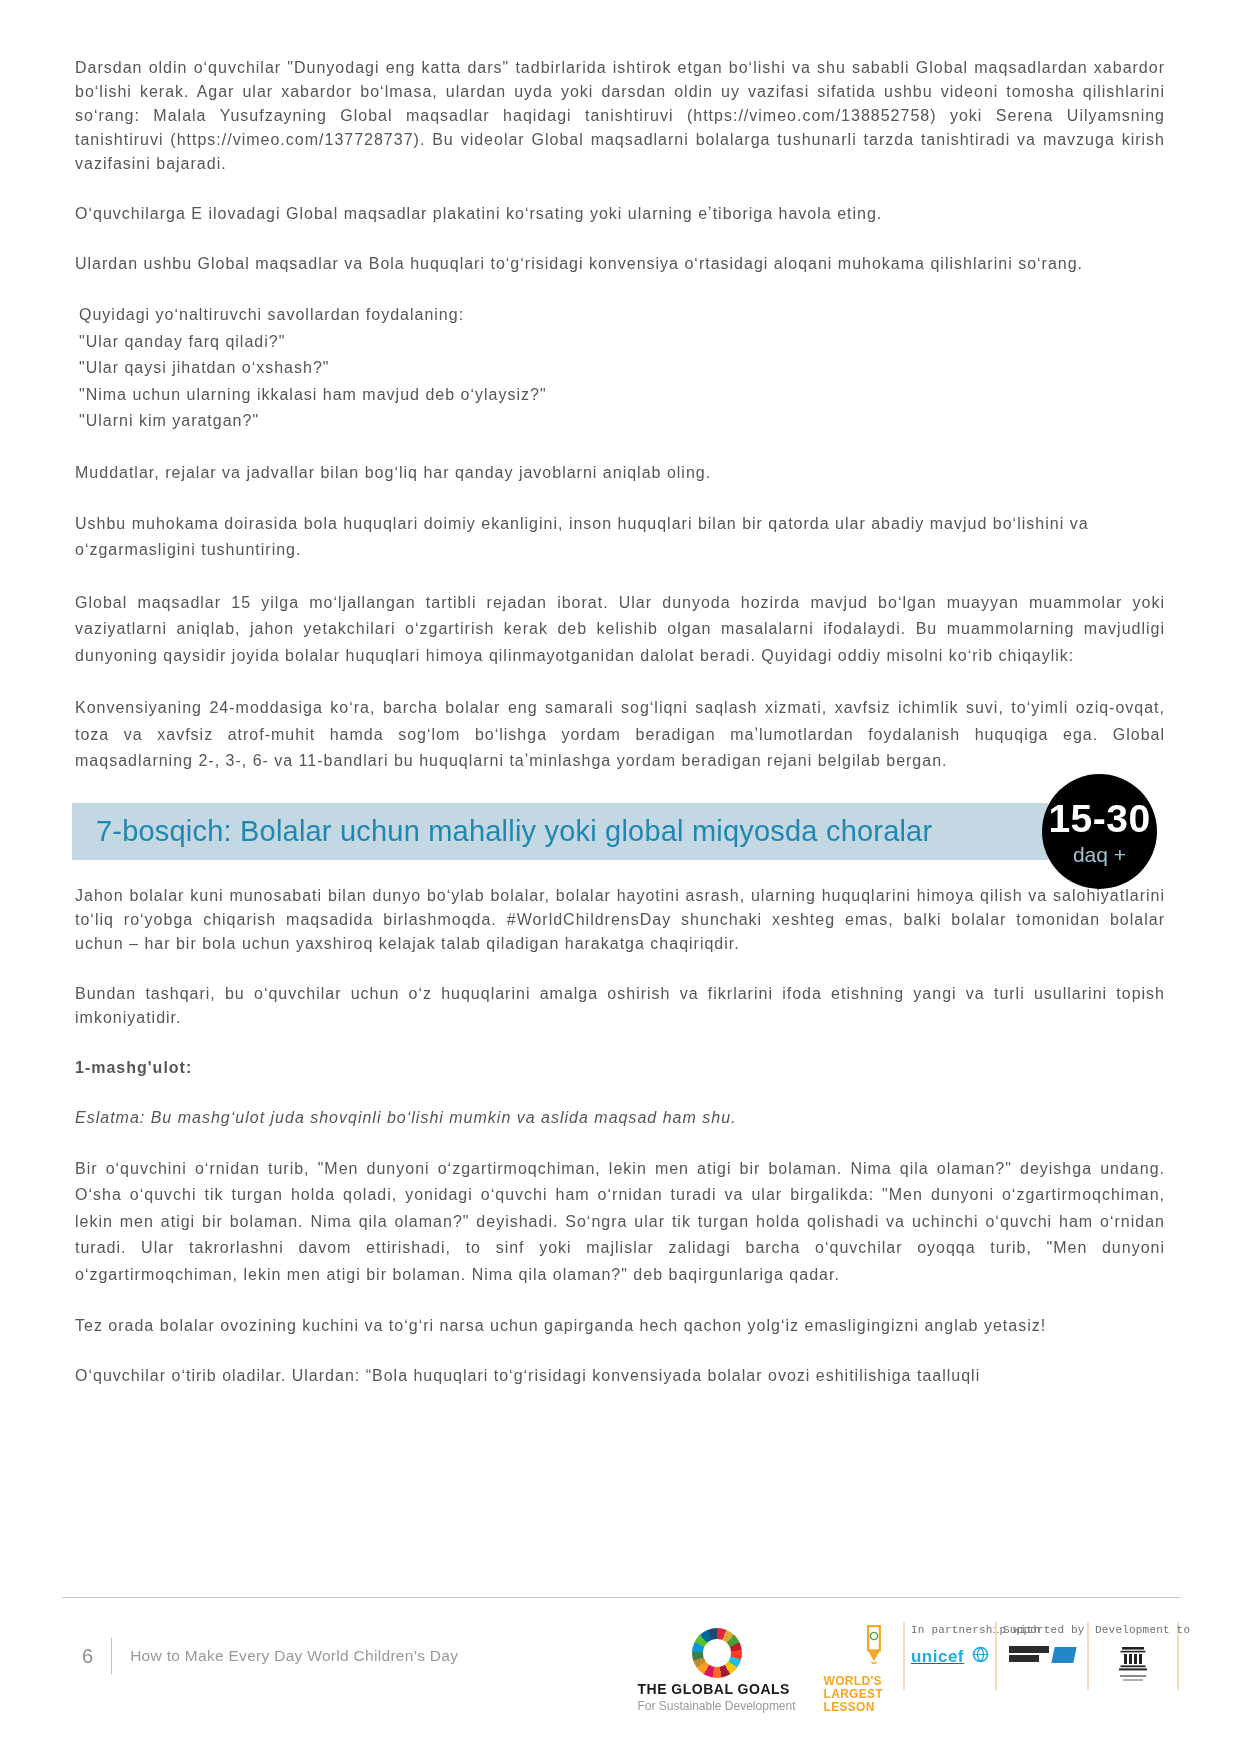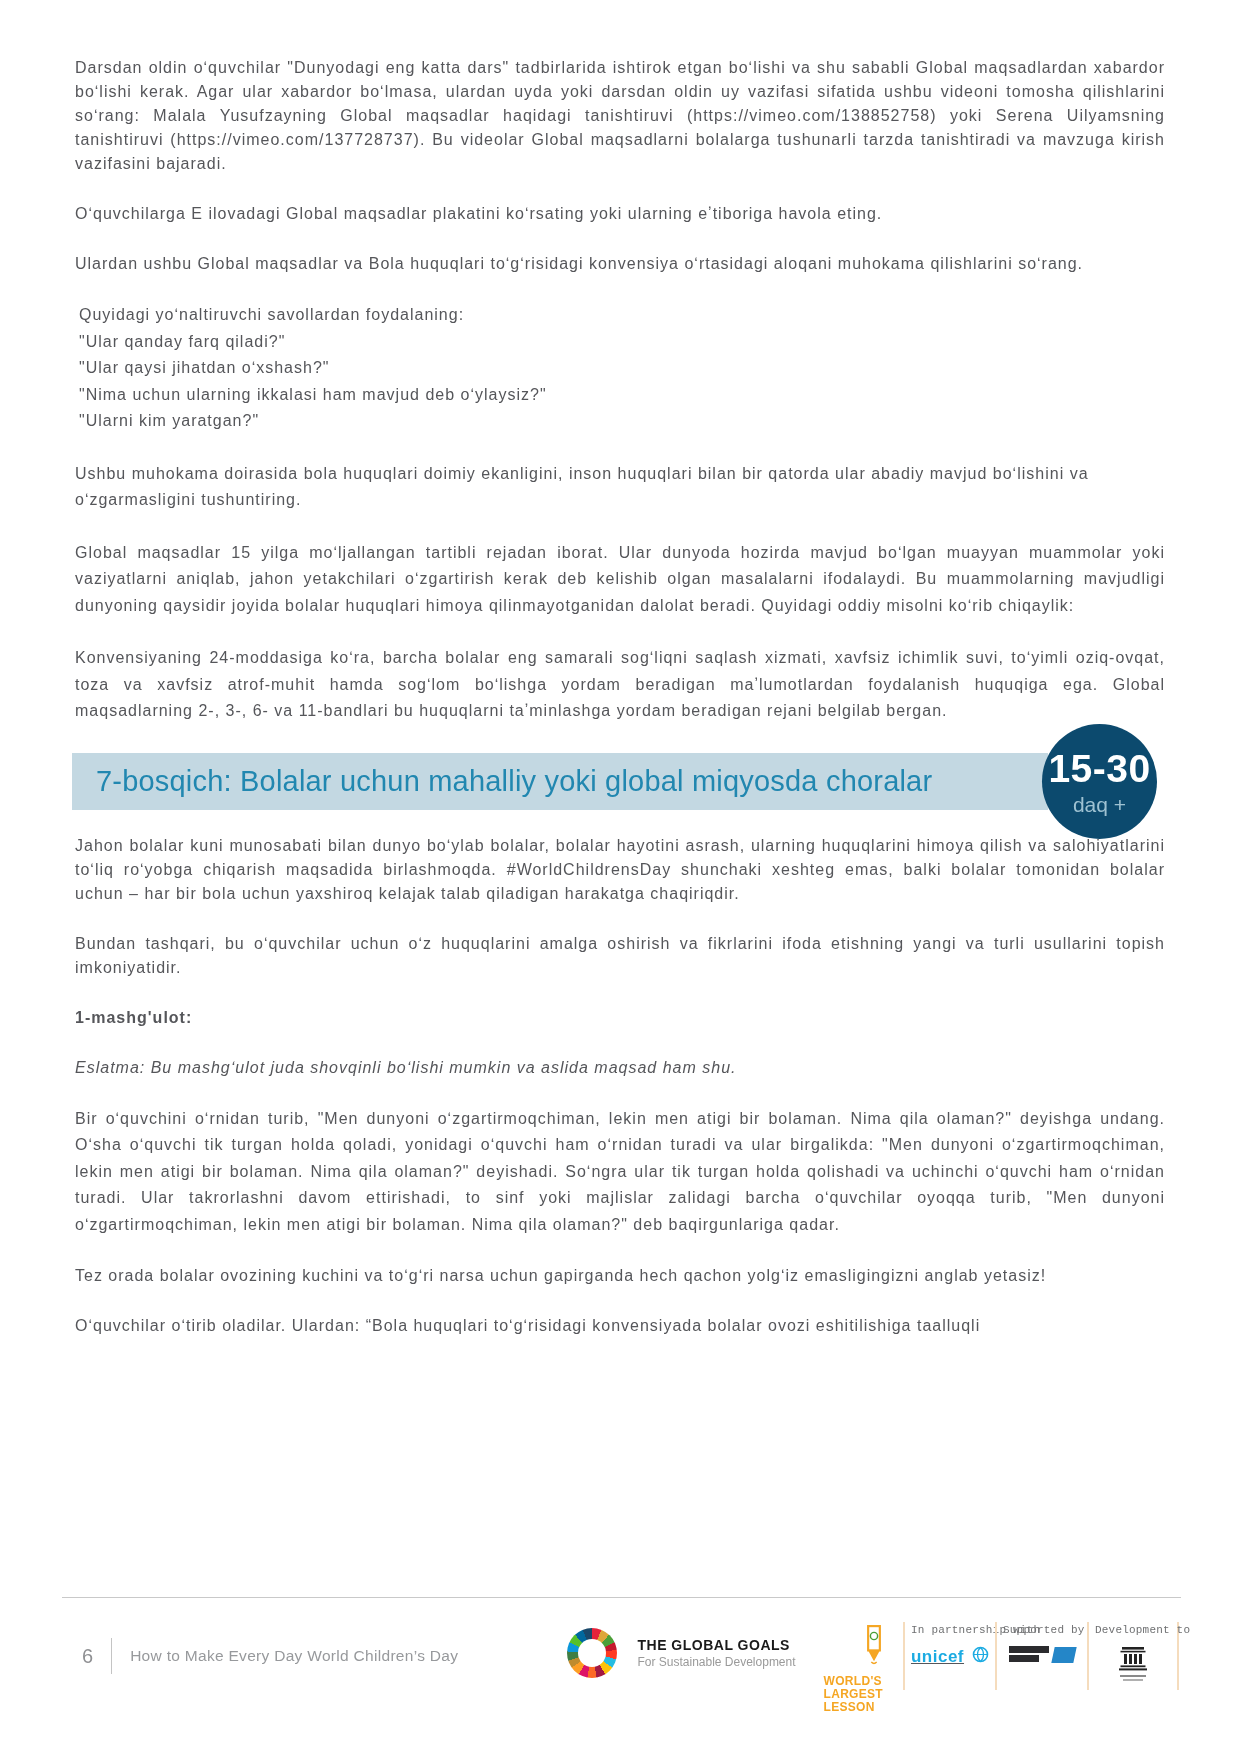--- a/index.html
+++ b/index.html
@@ -47,21 +47,21 @@
     display:flex; align-items:center; gap:18px;
   }
   .page-num { font-size:20px; color:#8f9093; }
   .v-div { width:1px; height:36px; background:#c4c4c4; }
   .footer-title { font-size:15.5px; color:#97999c; letter-spacing:0.3px; }
 
   .footer-logos {
     position:absolute; right:62px; top:1622px;
     display:flex; align-items:flex-start;
   }
-  .gg-block { display:flex; align-items:center; gap:20px; margin-right:28px; margin-top:6px; }
+  .gg-block { display:flex; align-items:center; gap:3px; margin-right:28px; margin-top:6px;flex-direction:column; }
   .gg-ring {
     position:relative; display:inline-block; width:50px; height:50px; border-radius:50%;
     background:conic-gradient(#e5243b 0 6%, #dda63a 6% 12%, #4c9f38 12% 18%, #c5192d 18% 23%,
       #ff3a21 23% 29%, #26bde2 29% 35%, #fcc30b 35% 41%, #a21942 41% 47%, #fd6925 47% 53%,
       #dd1367 53% 59%, #fd9d24 59% 65%, #bf8b2e 65% 70%, #3f7e44 70% 76%, #0a97d9 76% 82%,
       #56c02b 82% 88%, #00689d 88% 94%, #19486a 94% 100%);
   }
   .gg-hole { position:absolute; left:11px; top:11px; width:28px; height:28px; border-radius:50%; background:#ffffff; }
   .gg-l1 { font-size:14px; font-weight:bold; color:#1a1a1a; letter-spacing:0.5px; font-stretch:condensed; }
   .gg-l2 { font-size:12px; color:#9a9a9a; margin-top:2px; }
@@ -99,29 +99,30 @@
     <p class="para j">Ulardan ushbu Global maqsadlar va Bola huquqlari toʻgʻrisidagi konvensiya oʻrtasidagi aloqani muhokama qilishlarini soʻrang.</p>
 
     <div class="para q-block">
       <div>Quyidagi yoʻnaltiruvchi savollardan foydalaning:</div>
       <div>"Ular qanday farq qiladi?"</div>
       <div>"Ular qaysi jihatdan oʻxshash?"</div>
       <div>"Nima uchun ularning ikkalasi ham mavjud deb oʻylaysiz?"</div>
       <div>"Ularni kim yaratgan?"</div>
     </div>
 
+    <p class="para">Muddatlar, rejalar va jadvallar bilan bogʻliq har qanday javoblarni aniqlab oling.</p>
     <p class="para lg">Ushbu muhokama doirasida bola huquqlari doimiy ekanligini, inson huquqlari bilan bir qatorda ular abadiy mavjud boʻlishini va oʻzgarmasligini tushuntiring.</p>
     <p class="para j lg">Global maqsadlar 15 yilga moʻljallangan tartibli rejadan iborat. Ular dunyoda hozirda mavjud boʻlgan muayyan muammolar yoki vaziyatlarni aniqlab, jahon yetakchilari oʻzgartirish kerak deb kelishib olgan masalalarni ifodalaydi. Bu muammolarning mavjudligi dunyoning qaysidir joyida bolalar huquqlari himoya qilinmayotganidan dalolat beradi. Quyidagi oddiy misolni koʻrib chiqaylik:</p>
     <p class="para j lg">Konvensiyaning 24-moddasiga koʻra, barcha bolalar eng samarali sogʻliqni saqlash xizmati, xavfsiz ichimlik suvi, toʻyimli oziq-ovqat, toza va xavfsiz atrof-muhit hamda sogʻlom boʻlishga yordam beradigan maʼlumotlardan foydalanish huquqiga ega. Global maqsadlarning 2-, 3-, 6- va 11-bandlari bu huquqlarni taʼminlashga yordam beradigan rejani belgilab bergan.</p>
 
     <div class="section-banner">
       <div class="banner-bar" style="background: rgb(195, 216, 226);">
         <span class="banner-title" style="color: rgb(33, 135, 176);">7-bosqich: Bolalar uchun mahalliy yoki global miqyosda choralar</span>
       </div>
-      <div class="time-badge" style="background: #0c4a6e;">
+      <div class="time-badge" style="background: #000000;">
         <div class="badge-num">15-30</div>
         <div class="badge-unit">daq +</div>
       </div>
     </div>
 
     <p class="para j">Jahon bolalar kuni munosabati bilan dunyo boʻylab bolalar, bolalar hayotini asrash, ularning huquqlarini himoya qilish va salohiyatlarini toʻliq roʻyobga chiqarish maqsadida birlashmoqda. #WorldChildrensDay shunchaki xeshteg emas, balki bolalar tomonidan bolalar uchun – har bir bola uchun yaxshiroq kelajak talab qiladigan harakatga chaqiriqdir.</p>
     <p class="para j">Bundan tashqari, bu oʻquvchilar uchun oʻz huquqlarini amalga oshirish va fikrlarini ifoda etishning yangi va turli usullarini topish imkoniyatidir.</p>
     <p class="para bold">1-mashg'ulot:</p>
     <p class="para italic">Eslatma: Bu mashgʻulot juda shovqinli boʻlishi mumkin va aslida maqsad ham shu.</p>
     <p class="para j lg">Bir oʻquvchini oʻrnidan turib, "Men dunyoni oʻzgartirmoqchiman, lekin men atigi bir bolaman. Nima qila olaman?" deyishga undang. Oʻsha oʻquvchi tik turgan holda qoladi, yonidagi oʻquvchi ham oʻrnidan turadi va ular birgalikda: "Men dunyoni oʻzgartirmoqchiman, lekin men atigi bir bolaman. Nima qila olaman?" deyishadi. Soʻngra ular tik turgan holda qolishadi va uchinchi oʻquvchi ham oʻrnidan turadi. Ular takrorlashni davom ettirishadi, to sinf yoki majlislar zalidagi barcha oʻquvchilar oyoqqa turib, "Men dunyoni oʻzgartirmoqchiman, lekin men atigi bir bolaman. Nima qila olaman?" deb baqirgunlariga qadar.</p>

